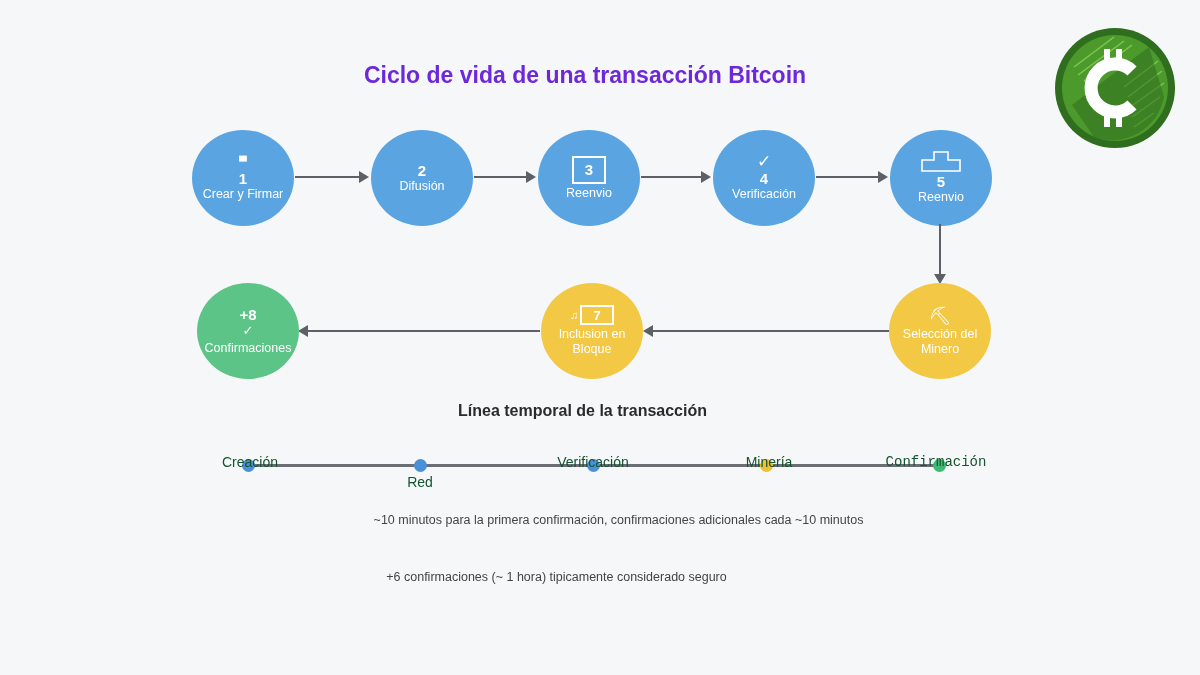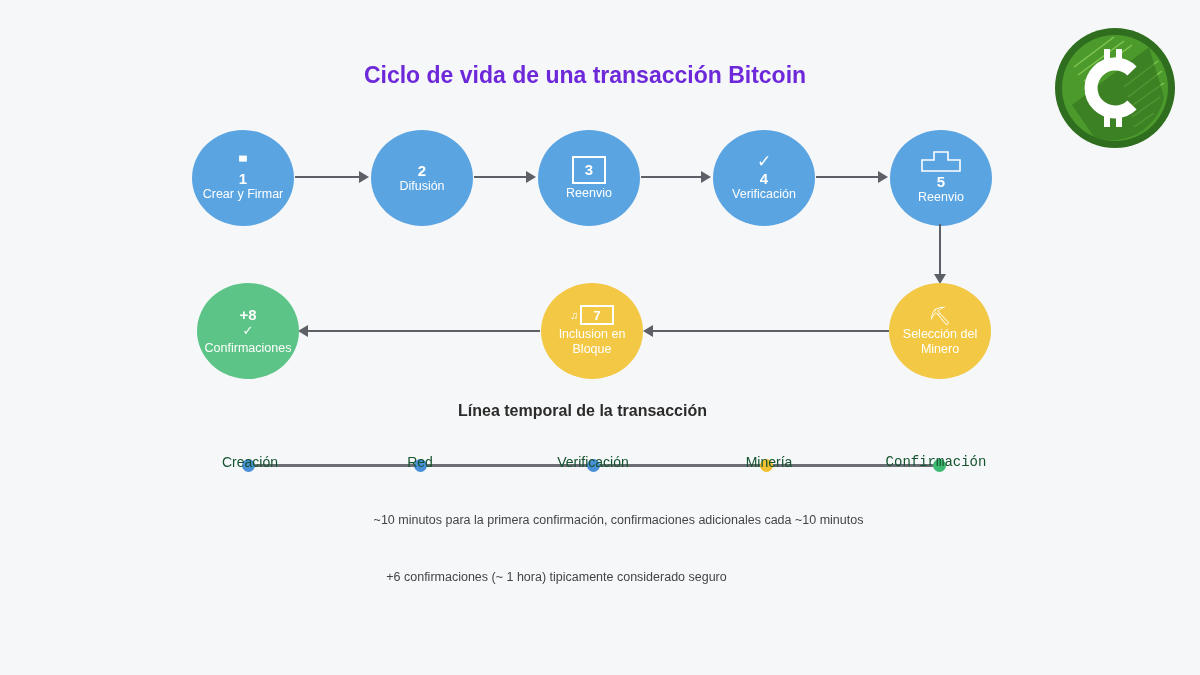--- a/index.html
+++ b/index.html
@@ -92,21 +92,21 @@
 <div class="subtitle">Línea temporal de la transacción</div>
 <div class="tline"></div>
 
 <div class="dot" style="left:242px;background:#4a90d9;"></div>
 <div class="dot" style="left:414px;background:#4a90d9;"></div>
 <div class="dot" style="left:587px;background:#4a90d9;"></div>
 <div class="dot" style="left:760px;background:#f0c030;"></div>
 <div class="dot" style="left:933px;background:#3dbb72;"></div>
 
 <div class="tlabel" style="left:180px;">Creación</div>
-<div class="tlabel" style="left:350px;">Red</div>
+<div class="tlabel" style="left:350px;margin-top:20px;">Red</div>
 <div class="tlabel" style="left:523px;">Verificación</div>
 <div class="tlabel" style="left:699px;text-align:center;">Minería</div>
 <div class="tlabel" style="left:866px;font-family:Liberation Mono, monospace;">Confirmación</div>
 
 <div class="note" style="top:513px;width:1193px;margin-left:22px;">~10 minutos para la primera confirmación, confirmaciones adicionales cada ~10 minutos</div>
 <div class="note" style="top:570px;width:1113px;">+6 confirmaciones (~ 1 hora) tipicamente considerado seguro</div>
 
 <svg class="logo" viewBox="0 0 122 122">
   <circle cx="61" cy="61" r="60" fill="#2f6e1e"></circle>
   <circle cx="61" cy="61" r="53" fill="#4c9a2c"></circle>

